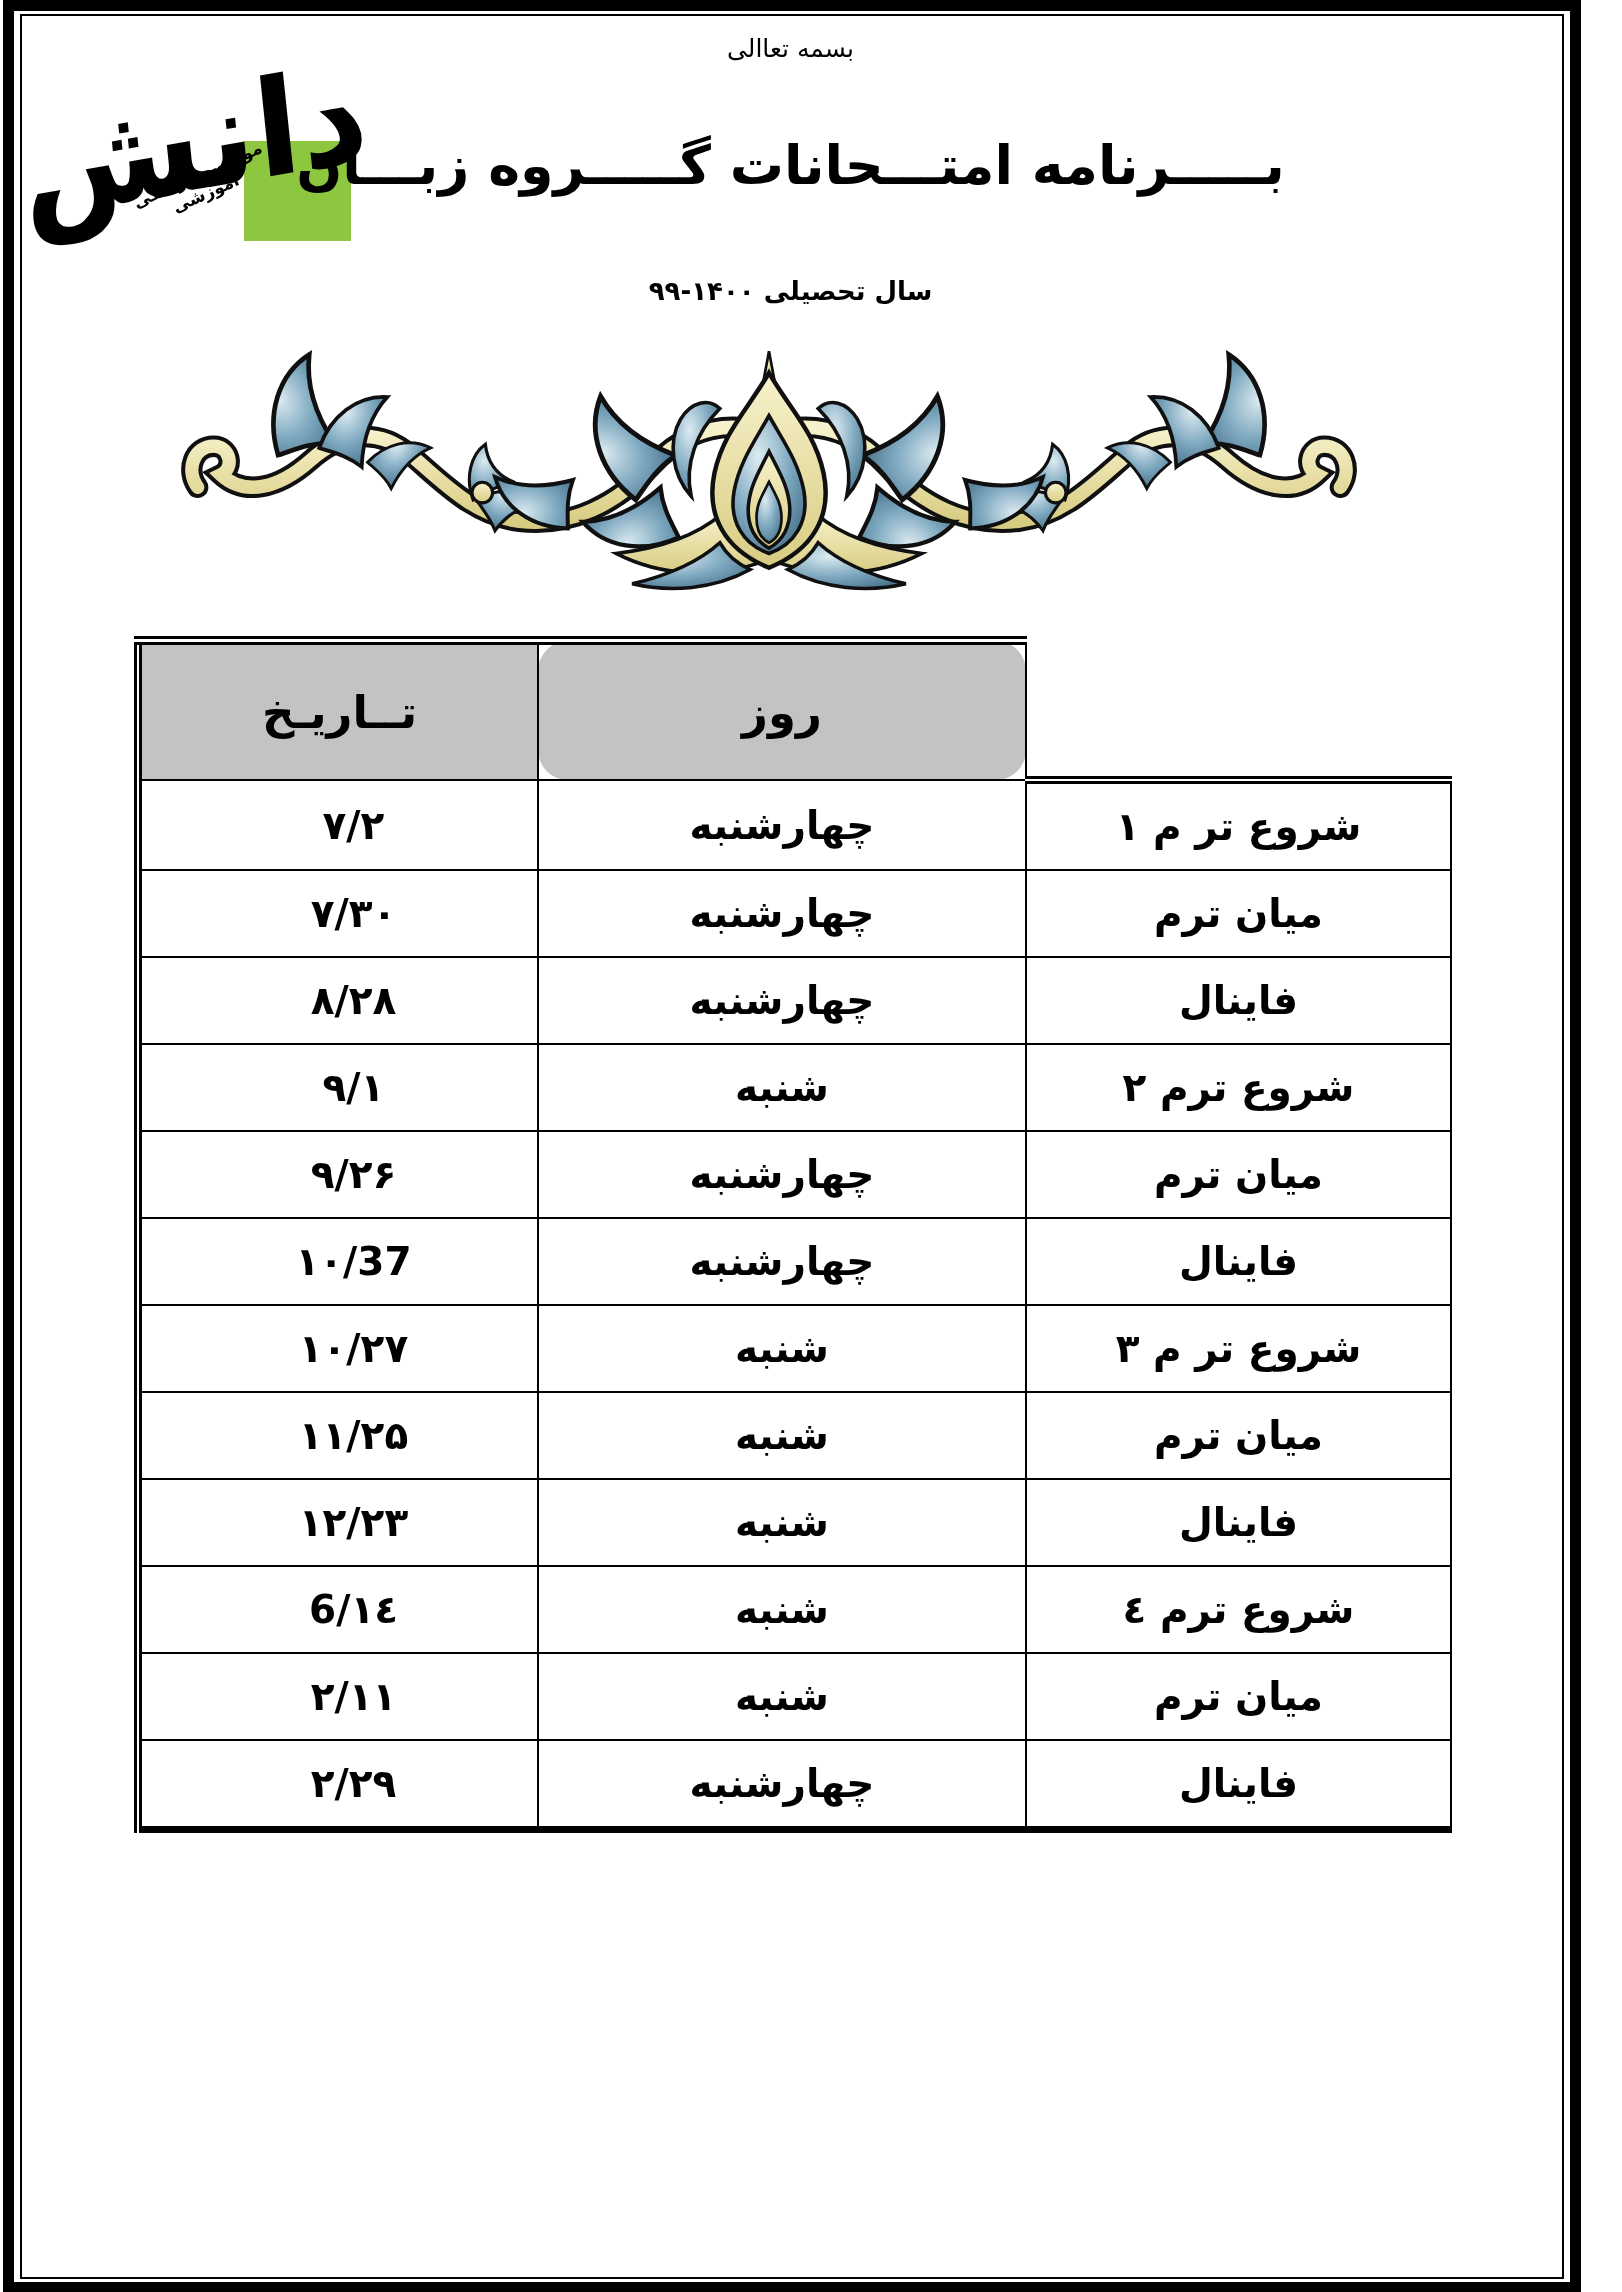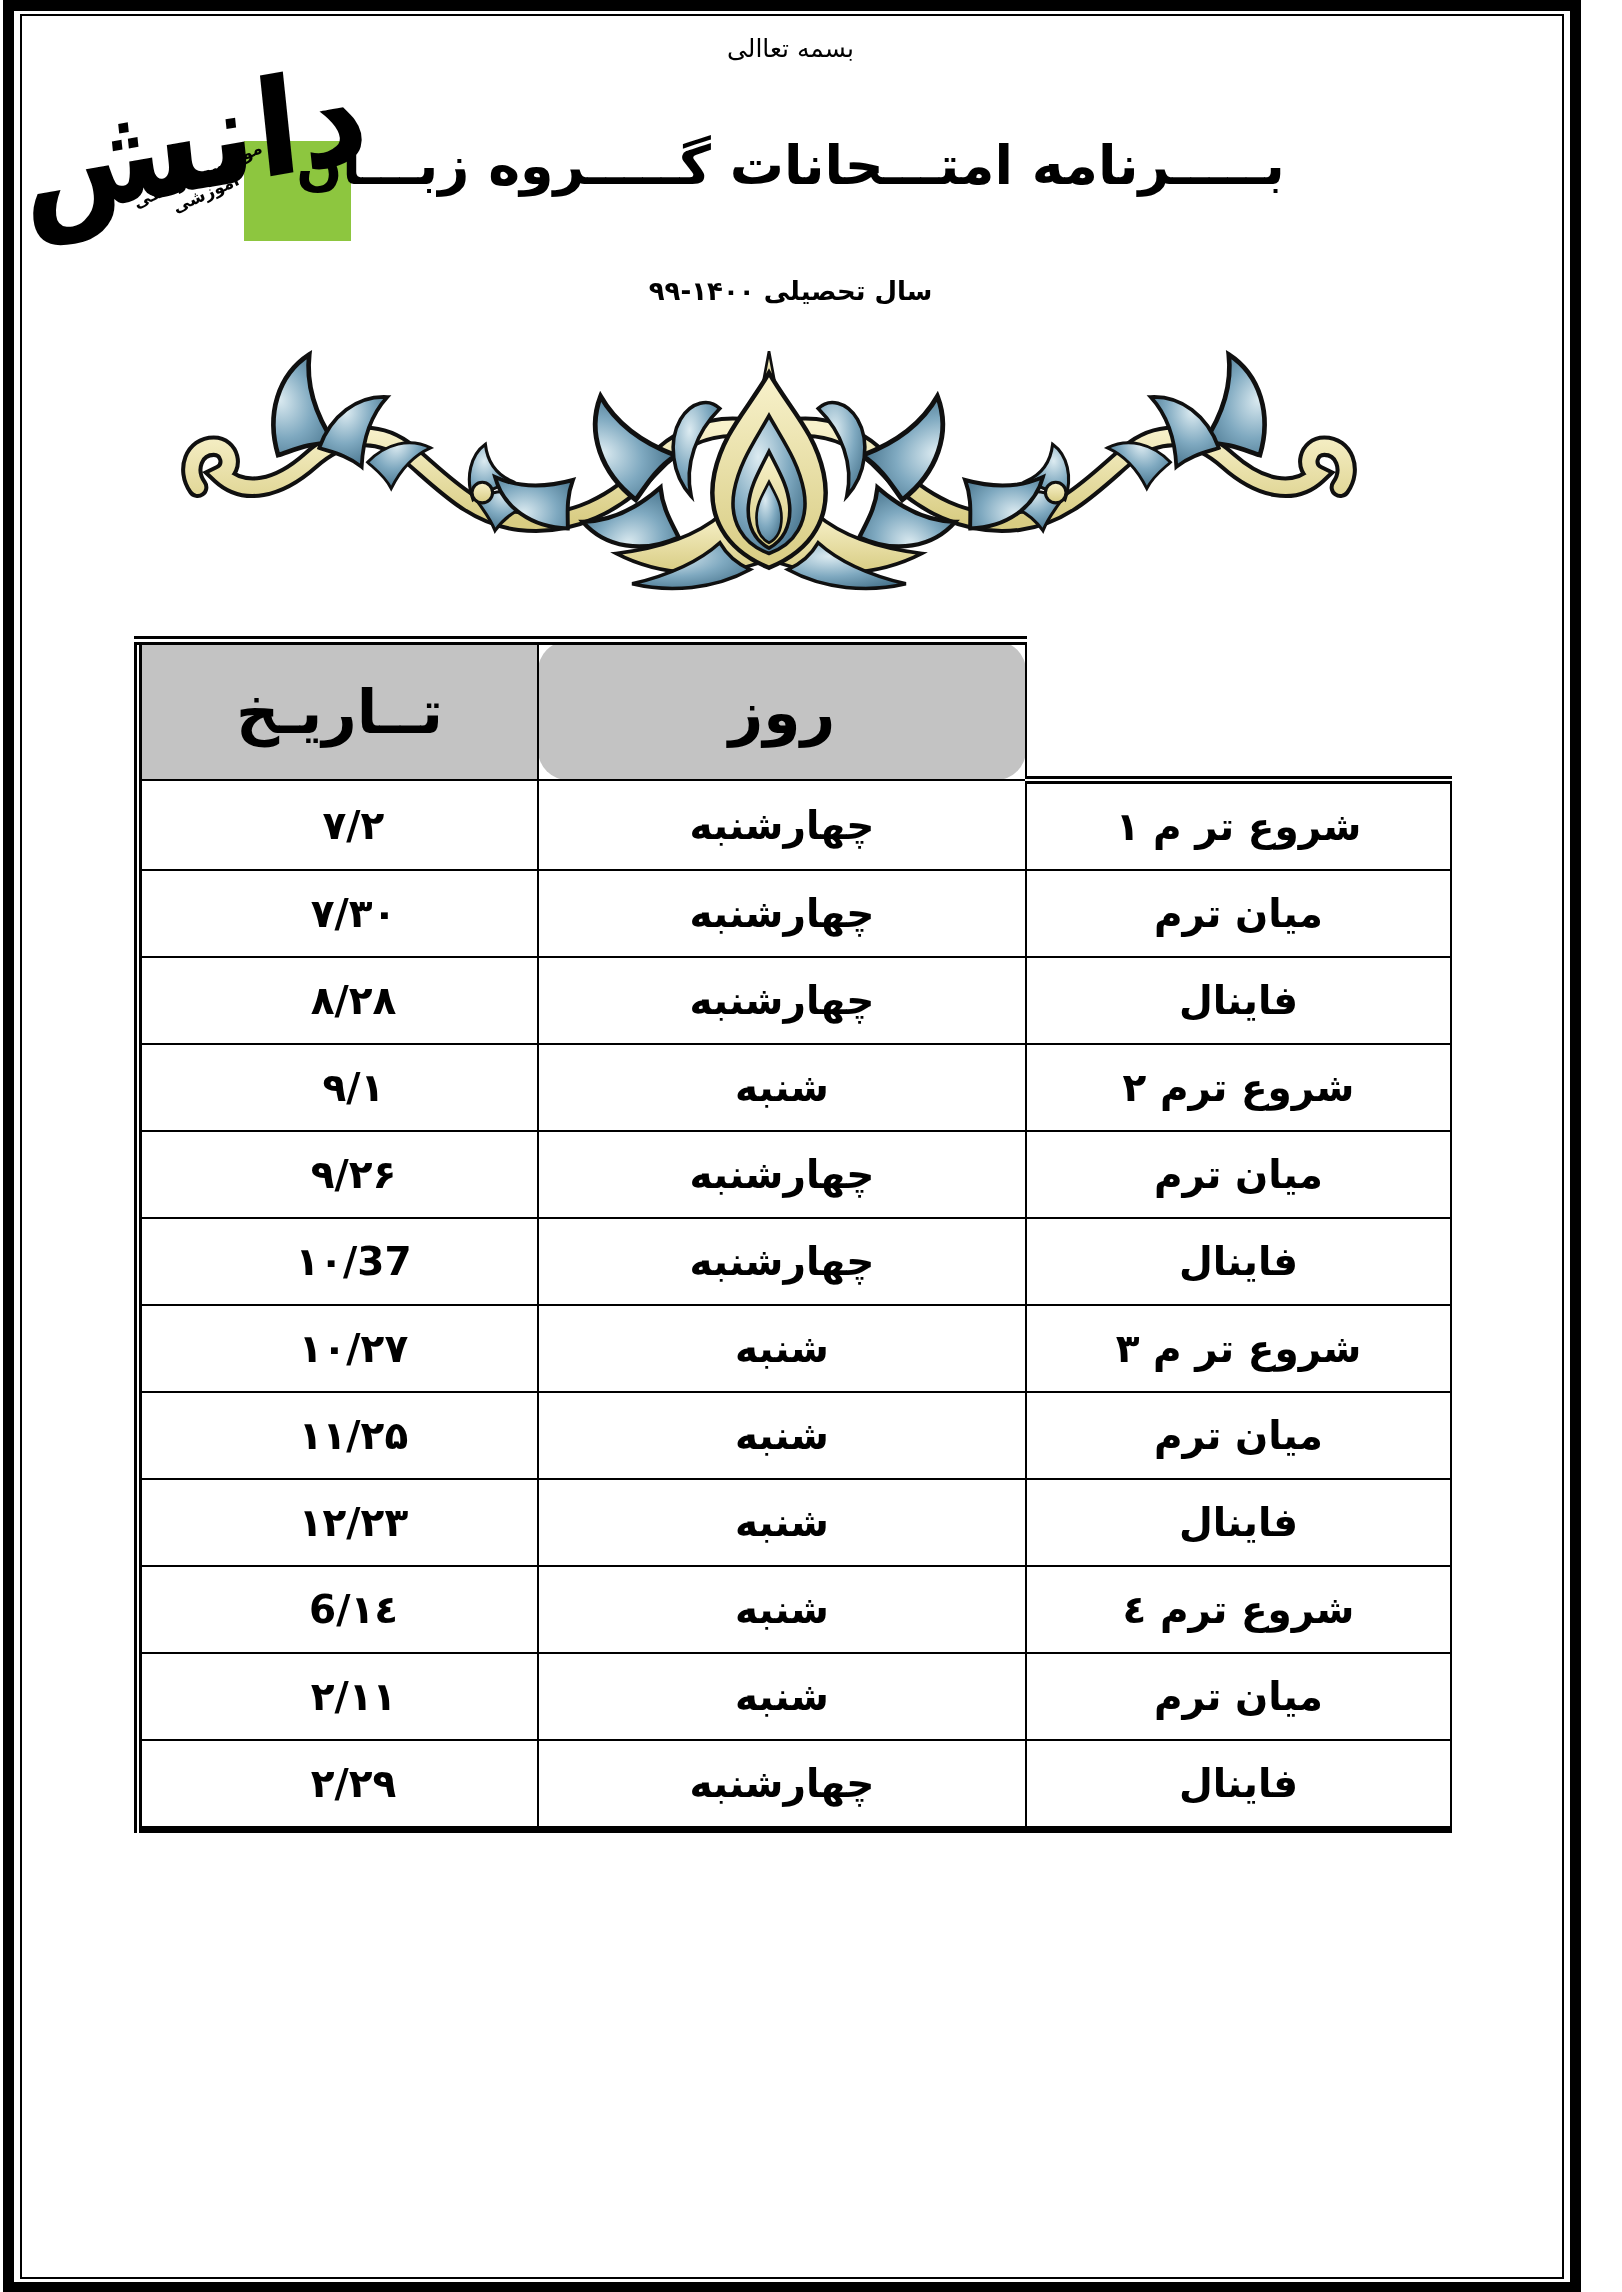--- a/index.html
+++ b/index.html
@@ -49,21 +49,21 @@
   table.schedule{
     position:absolute;left:134px;top:636px;
     border-collapse:collapse;direction:rtl;table-layout:fixed;
     font-weight:bold;
   }
   .schedule td,.schedule th{
     border:2.7px solid #000;text-align:center;vertical-align:middle;
     padding:0;overflow:hidden;position:relative;background:#fff;
   }
   .schedule th.hdr{
-    background:#c3c3c3;height:134px;font-size:60px;
+    background:#c3c3c3;height:134px;font-size:45px;
     border-top:9px double #000;
   }
   .schedule th.date-h{border-left:8px double #000;}
   .schedule td{height:85px;font-size:39px;}
   .schedule td.c-date{border-left:8px double #000;padding-left:28px;}
   .schedule td.c-term.first{border-top:8px double #000;}
   .schedule td.last{border-bottom:7.2px solid #000;}
   .schedule td.c-term::after{
     content:"";position:absolute;top:-3.6px;bottom:-3.6px;right:-9px;width:5.4px;background:#000;
   }

